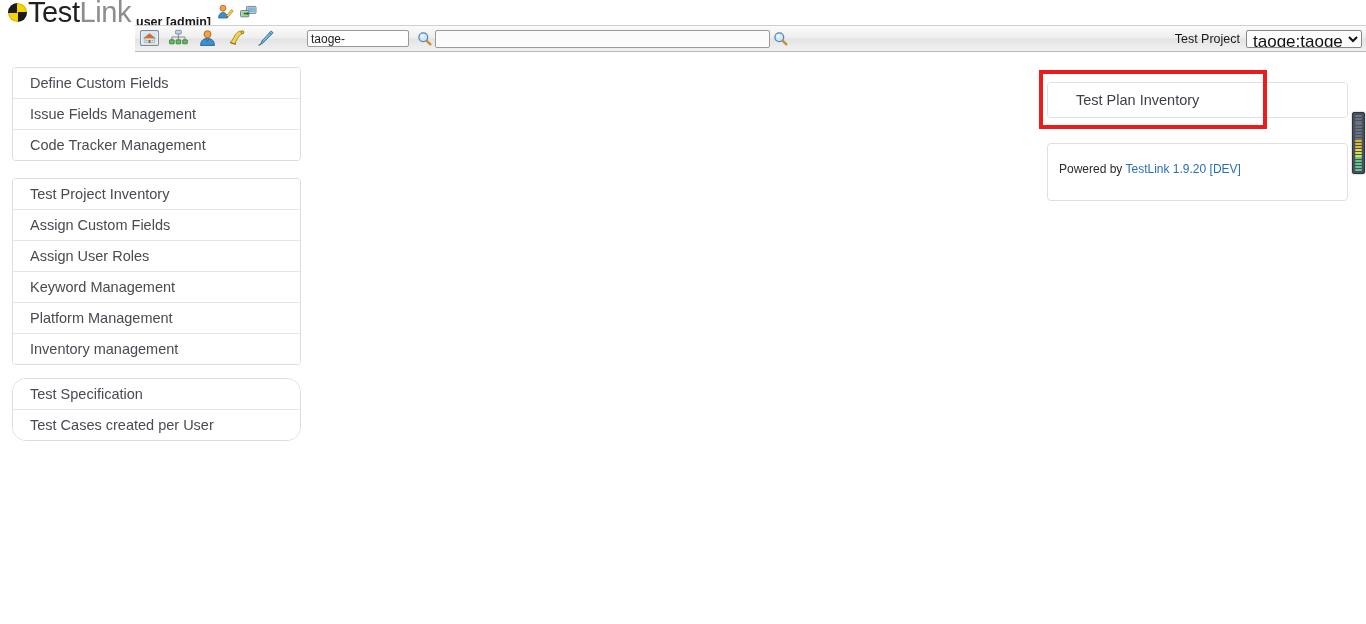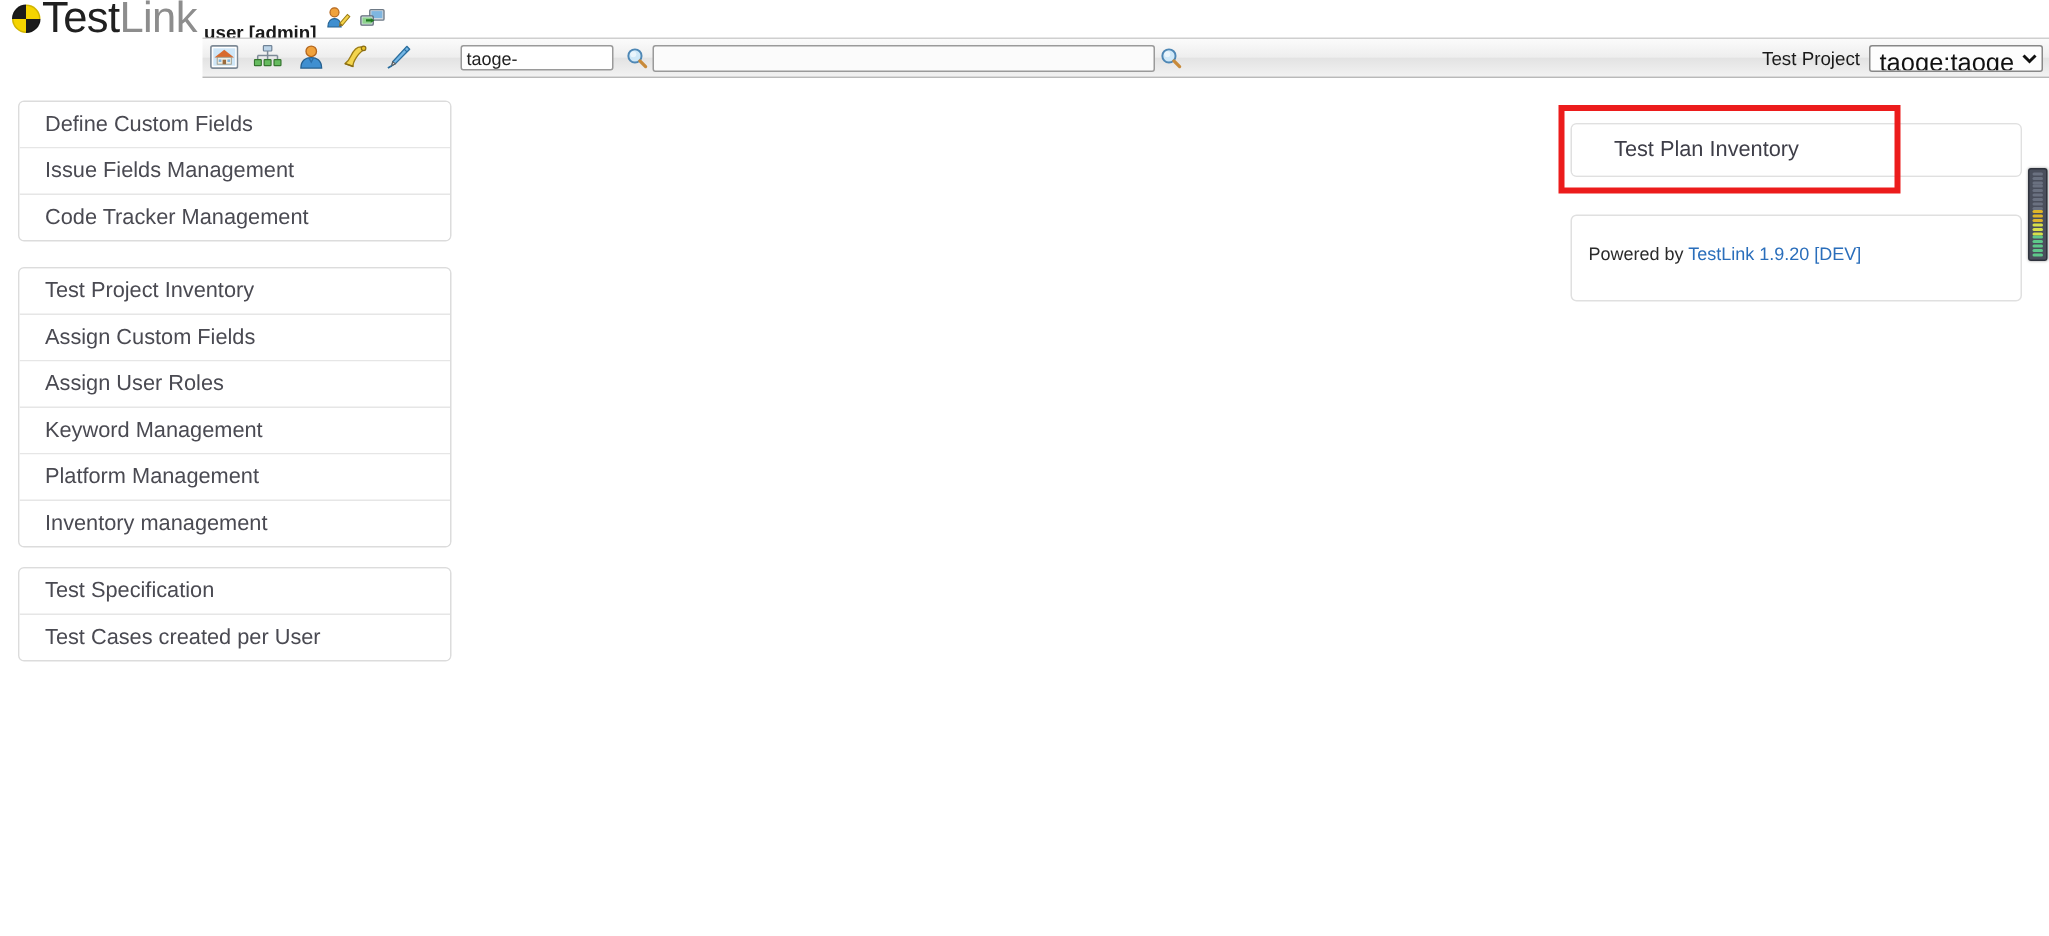--- a/index.html
+++ b/index.html
@@ -165,21 +165,21 @@
     color: #4a4a52;
     border-bottom: 1px solid #e6e6e6;
     background: #ffffff;
     white-space: nowrap;
     cursor: pointer;
   }
   .menu-item:last-child { border-bottom: none; }
 
   #group-0 { top: 67px; }
   #group-1 { top: 178px; }
-  #group-2 { top: 378px; }
+  #group-2 { top: 378px; border-radius: 14px; }
 
   
   .right-panel {
     position: absolute;
     left: 1047px;
     width: 301px;
     background: #ffffff;
     border: 1px solid #e0e0e0;
     border-radius: 4px;
     box-sizing: border-box;

